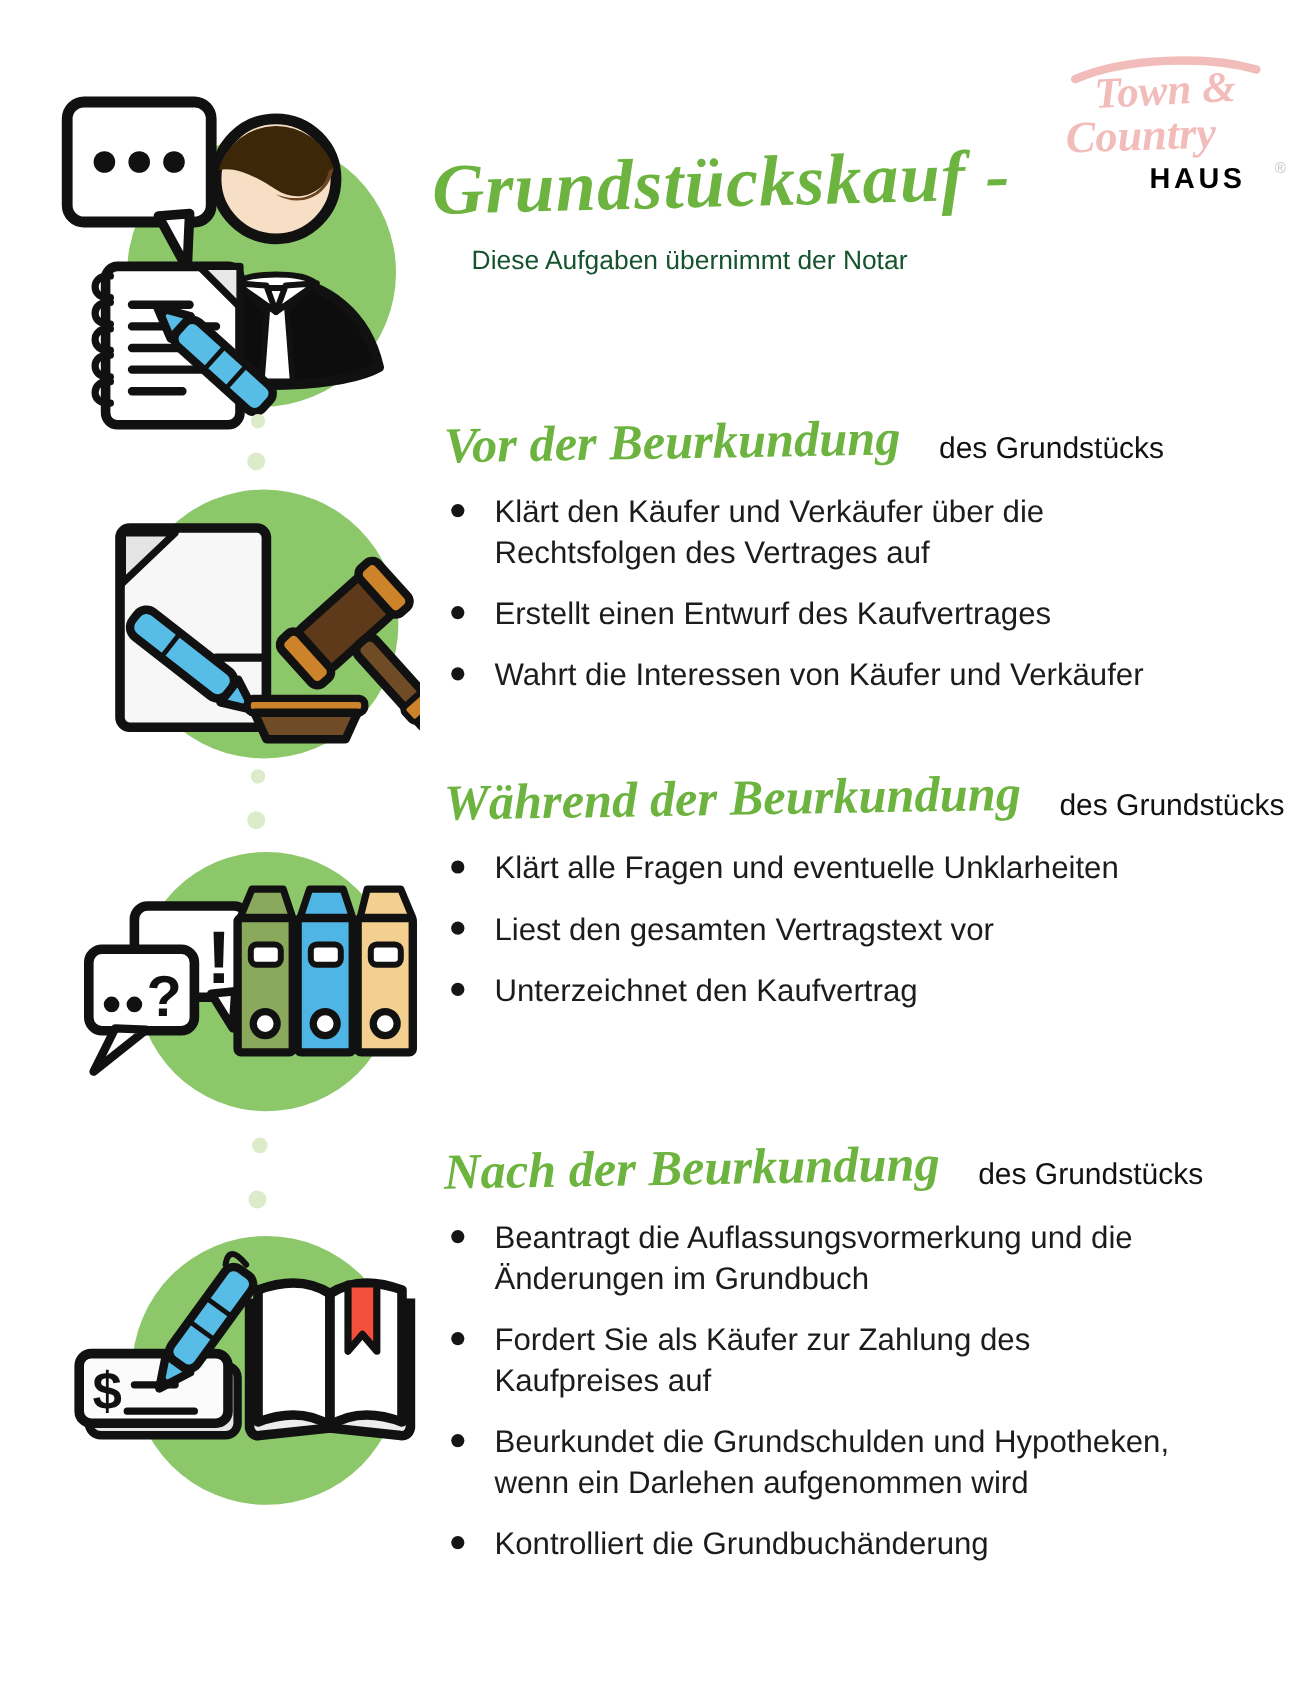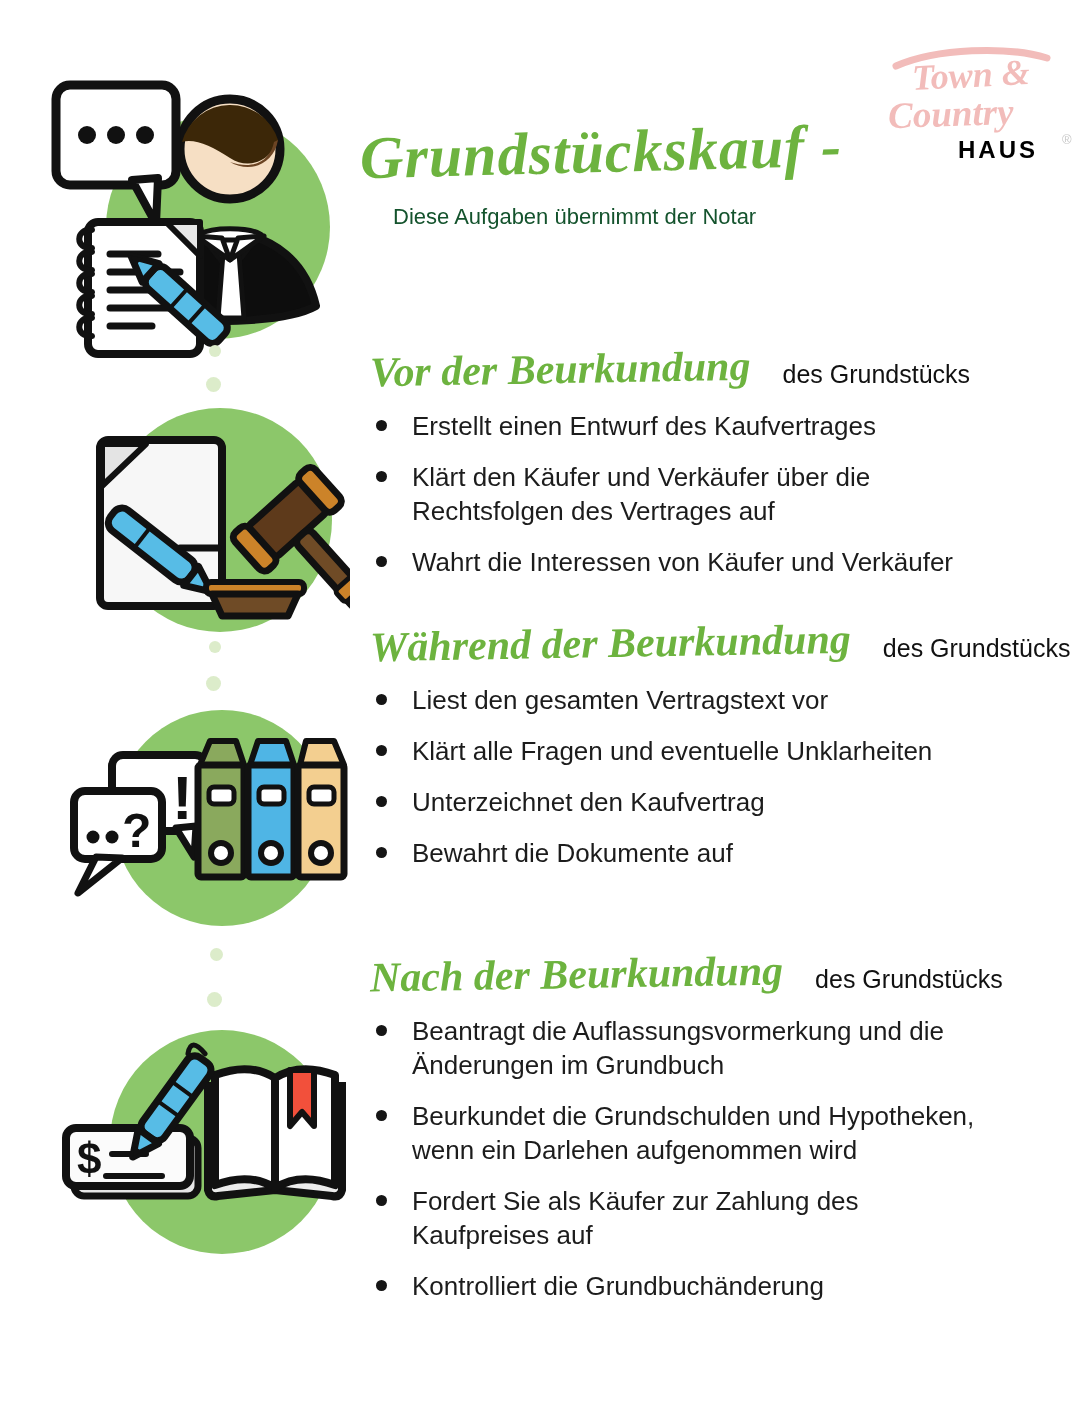--- a/index.html
+++ b/index.html
@@ -210,80 +210,76 @@
   </div>
 
   <div class="section" style="top:345px;">
     <div class="sec-head">
       <span class="script">Vor der Beurkundung</span>
       <span class="suffix">des Grundstücks</span>
     </div>
     <ul class="tasks">
       <li>
           <span class="dot"></span>
-          <span class="txt">Erstellt einen Entwurf des Kaufvertrages</span>
-        </li>
-      <li>
-          <span class="dot"></span>
           <span class="txt">Klärt den Käufer und Verkäufer über die
 Rechtsfolgen des Vertrages auf</span>
         </li>
       <li>
           <span class="dot"></span>
+          <span class="txt">Erstellt einen Entwurf des Kaufvertrages</span>
+        </li>
+      <li>
+          <span class="dot"></span>
           <span class="txt">Wahrt die Interessen von Käufer und Verkäufer</span>
         </li>
     </ul>
   </div>
 
-  <div class="section" style="top:619px;text-align:right;">
+  <div class="section" style="top:642px;text-align:right;">
     <div class="sec-head">
       <span class="script">Während der Beurkundung</span>
       <span class="suffix">des Grundstücks</span>
     </div>
     <ul class="tasks">
       <li>
           <span class="dot"></span>
+          <span class="txt">Klärt alle Fragen und eventuelle Unklarheiten</span>
+        </li>
+      <li>
+          <span class="dot"></span>
           <span class="txt">Liest den gesamten Vertragstext vor</span>
         </li>
       <li>
           <span class="dot"></span>
-          <span class="txt">Klärt alle Fragen und eventuelle Unklarheiten</span>
-        </li>
-      <li>
-          <span class="dot"></span>
           <span class="txt">Unterzeichnet den Kaufvertrag</span>
-        </li>
-      <li>
-          <span class="dot"></span>
-          <span class="txt">Bewahrt die Dokumente auf</span>
         </li>
     </ul>
   </div>
 
   <div class="section" style="top:950px;">
     <div class="sec-head">
       <span class="script">Nach der Beurkundung</span>
       <span class="suffix">des Grundstücks</span>
     </div>
     <ul class="tasks">
       <li>
           <span class="dot"></span>
           <span class="txt">Beantragt die Auflassungsvormerkung und die
 Änderungen im Grundbuch</span>
         </li>
       <li>
           <span class="dot"></span>
+          <span class="txt">Fordert Sie als Käufer zur Zahlung des
+Kaufpreises auf</span>
+        </li>
+      <li>
+          <span class="dot"></span>
           <span class="txt">Beurkundet die Grundschulden und Hypotheken,
 wenn ein Darlehen aufgenommen wird</span>
         </li>
       <li>
           <span class="dot"></span>
-          <span class="txt">Fordert Sie als Käufer zur Zahlung des
-Kaufpreises auf</span>
-        </li>
-      <li>
-          <span class="dot"></span>
           <span class="txt">Kontrolliert die Grundbuchänderung</span>
         </li>
     </ul>
   </div>
 
 </div>
 
 </body></html>

